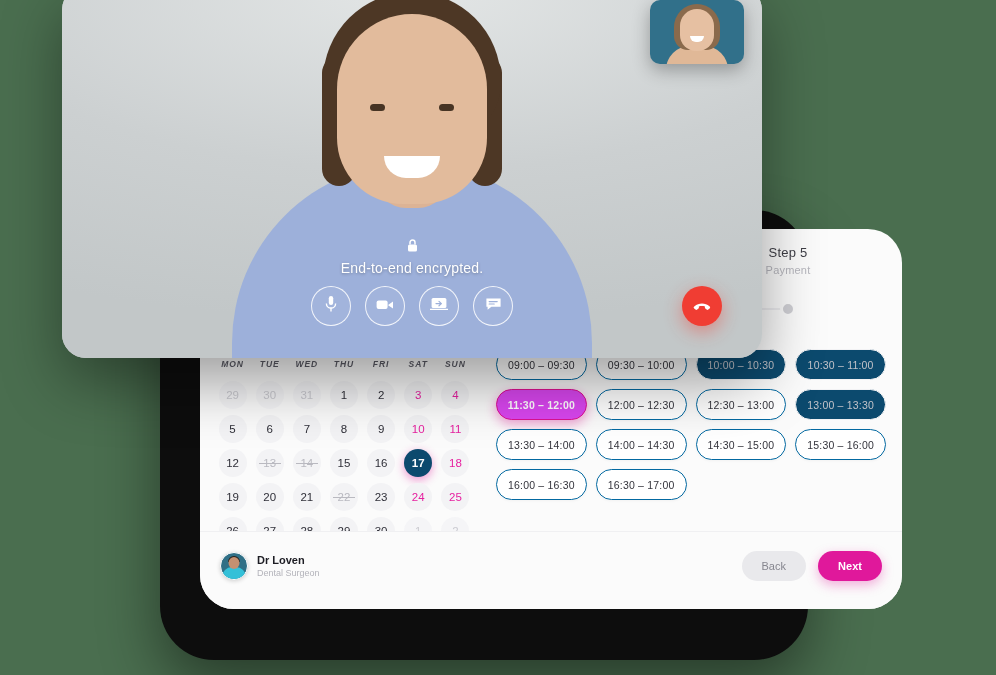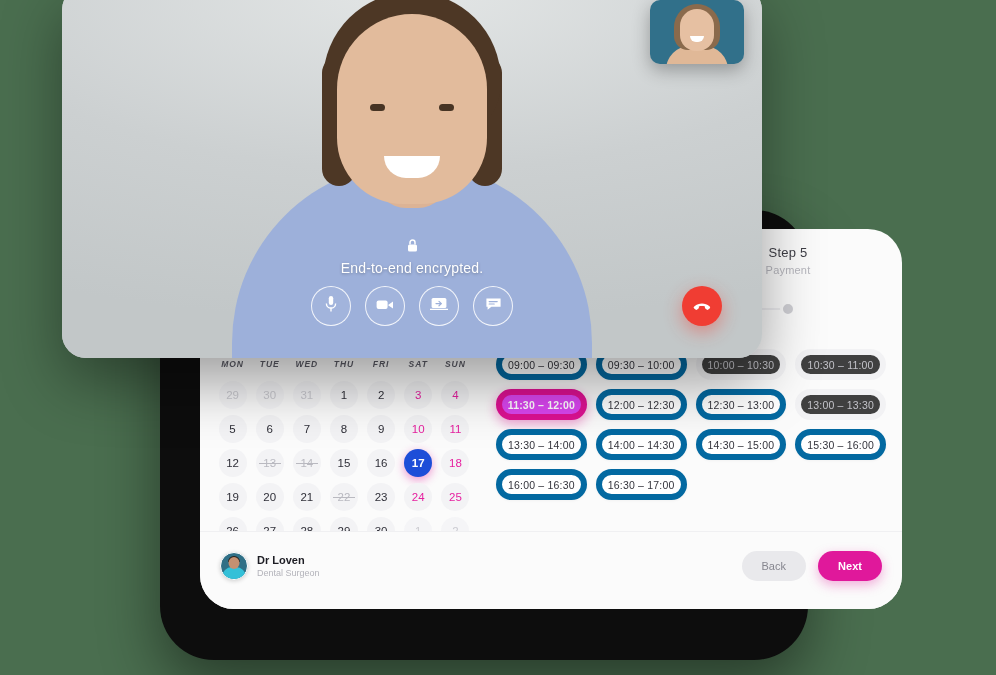--- a/index.html
+++ b/index.html
@@ -92,46 +92,46 @@
   }
   .day.blank { background: #f5f5f7; color: #cbcbd1; }
   .day.weekend { color: #e6209f; }
   .day.struck { color: #b9b9c0; }
   .day.struck::after {
     content: ""; position: absolute;
     left: 3px; right: 3px; top: 50%; height: 1px;
     background: #b9b9c0;
   }
   .day.selected {
-    background: #1d4ed8; color: #fff; font-weight: bold;
+    background: #0c4a6e; color: #fff; font-weight: bold;
     box-shadow: 0 3px 10px rgba(224,24,155,.45);
   }
 
   
   #slots {
     position: absolute;
     left: 296px; top: 120px;
     width: 390px;
     display: grid;
     grid-template-columns: repeat(4, 1fr);
     column-gap: 9px; row-gap: 9px;
   }
   .slot {
     height: 31px;
     border-radius: 16px;
     background: #ffffff;
-    border: 6px solid #0369a1;
+    border: 1px solid #0369a1;
     display: flex; align-items: center; justify-content: center;
     font-size: 10.5px; color: #34343c;
     letter-spacing: .2px;
     box-shadow: 0 1px 3px rgba(0,0,0,.04);
     white-space: nowrap;
   }
   .slot.disabled {
-    background: #404040; border-color: #f2f2f4; color: #c3c3c9;
+    background: #0c4a6e; border-color: #f2f2f4; color: #c3c3c9;
     box-shadow: none;
   }
   .slot.selected {
     background: #d946ef; border-color: #dd1192; color: #fff;
     font-weight: bold;
     box-shadow: 0 4px 12px rgba(221,17,146,.4);
   }
 
   
   #footer {

